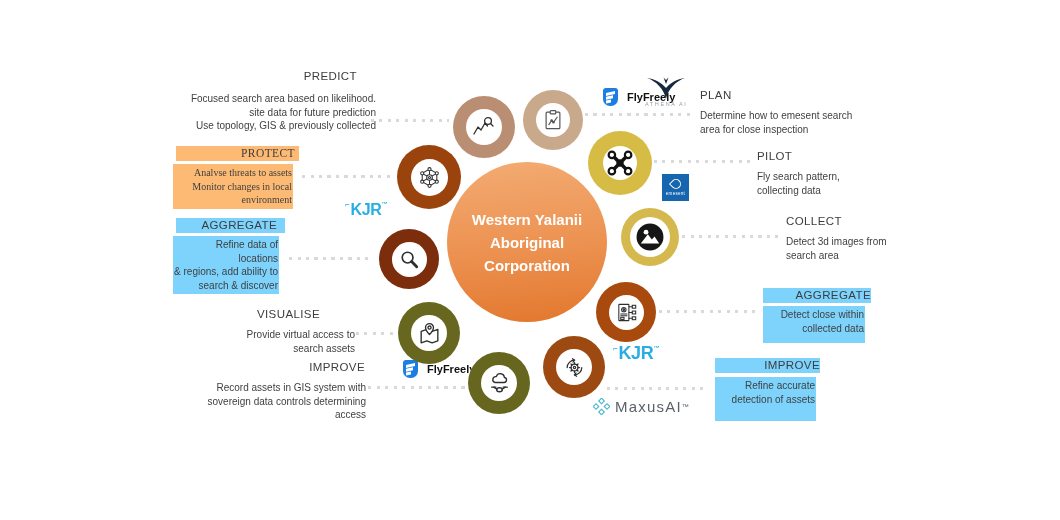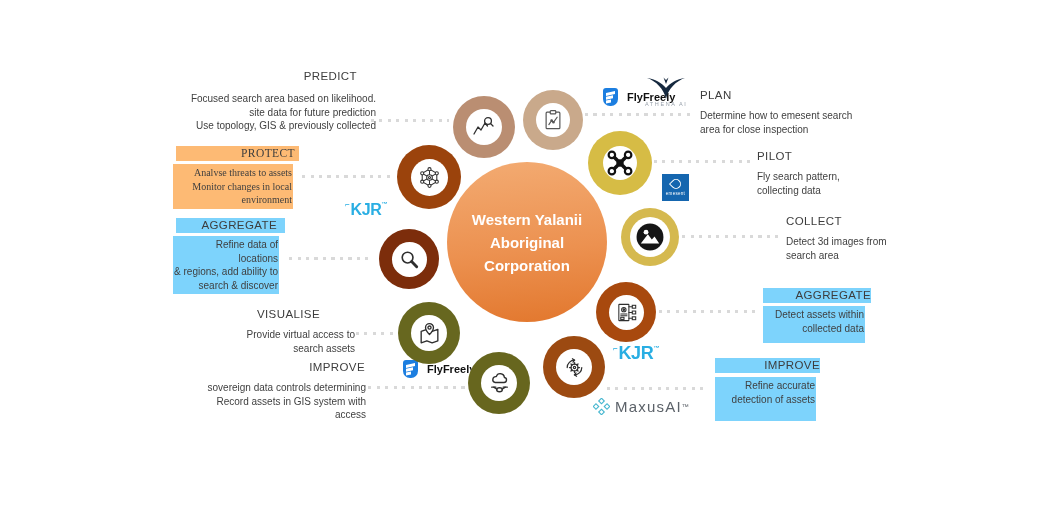--- a/index.html
+++ b/index.html
@@ -230,22 +230,22 @@
   </div>
 
   <div class="abs h right" style="left:200px;top:308px;width:120px;">VISUALISE</div>
   <div class="abs t right" style="left:200px;top:328px;width:155px;">
     <div>Provide virtual access to</div>
     <div>search assets</div>
   </div>
 
   <div class="abs h right" style="left:240px;top:361px;width:125px;">IMPROVE</div>
   <div class="abs t right" style="left:186px;top:381px;width:180px;">
+    <div>Record assets in GIS system with</div>
     <div>sovereign data controls determining</div>
-    <div>Record assets in GIS system with</div>
     <div>access</div>
   </div>
 
   <div class="abs h left" style="left:700px;top:89px;">PLAN</div>
   <div class="abs t left" style="left:700px;top:109px;width:165px;">
     <div>Determine how to emesent search</div>
     <div>area for close inspection</div>
   </div>
 
   <div class="abs h left" style="left:757px;top:150px;">PILOT</div>
@@ -255,21 +255,21 @@
   </div>
 
   <div class="abs h left" style="left:786px;top:215px;">COLLECT</div>
   <div class="abs t left" style="left:786px;top:235px;width:120px;">
     <div>Detect 3d images from</div>
     <div>search area</div>
   </div>
 
   <div class="abs h left hl-b headbox" style="left:763px;top:288px;width:105px;padding-left:3px;">AGGREGATE</div>
   <div class="abs t left hl-b bodybox" style="left:763px;top:306px;width:100px;height:33px;">
-    <div>Detect assets within</div>
+    <div>Detect close within</div>
     <div>collected data</div>
   </div>
 
   <div class="abs h left hl-b headbox" style="left:715px;top:358px;width:102px;padding-left:3px;">IMPROVE</div>
   <div class="abs t left hl-b bodybox" style="left:715px;top:377px;width:99px;height:40px;">
     <div>Refine accurate</div>
     <div>detection of assets</div>
   </div>
 
   <div class="kjr" style="left:345px;top:200px;font-size:16px;">

